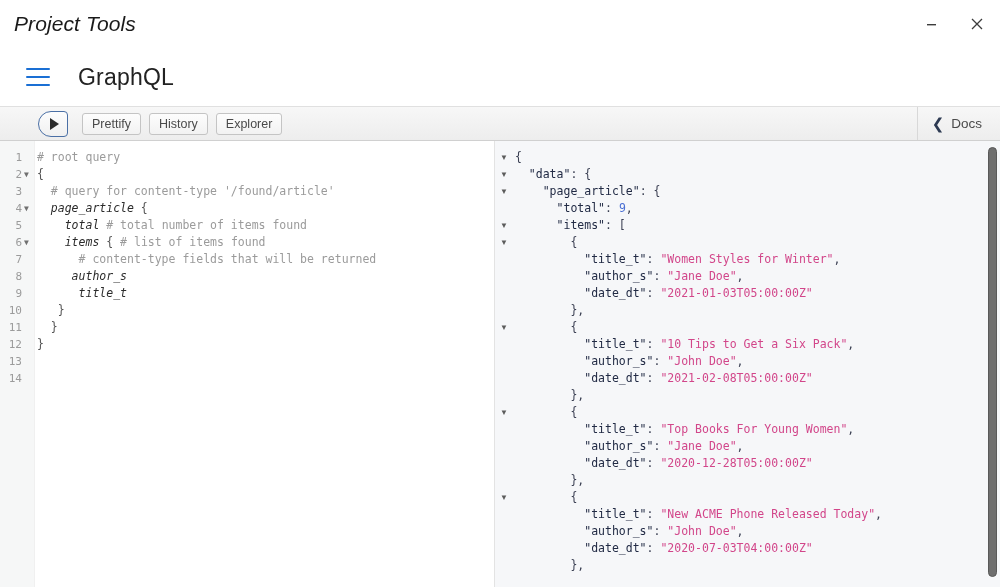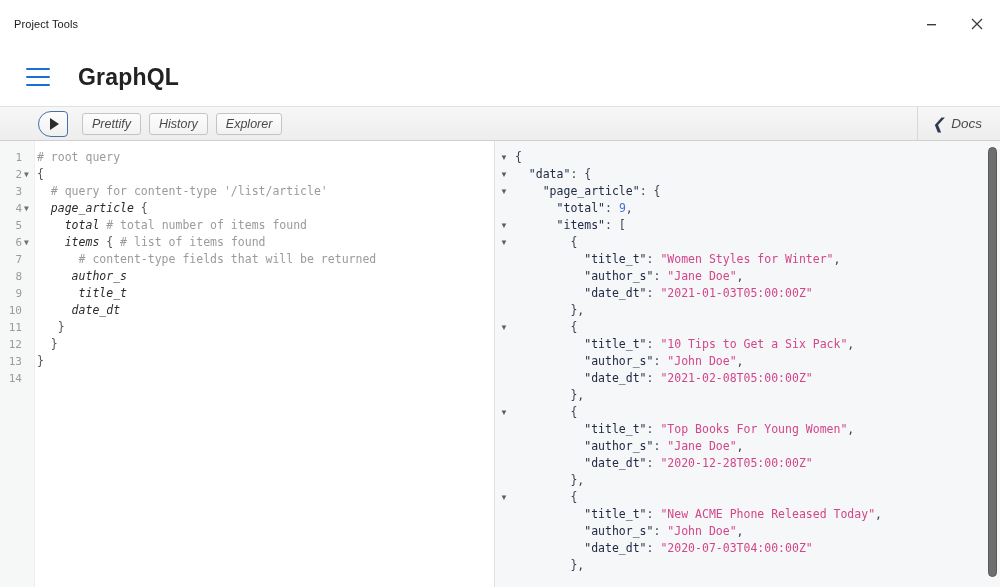--- a/index.html
+++ b/index.html
@@ -15,24 +15,25 @@
 
   .titlebar {
     height: 48px;
     display: flex;
     align-items: center;
     background: #ffffff;
     padding: 0 0 0 14px;
     position: relative;
   }
   .title-text {
-    font-size: 11px;
+    font-size: 21px;
     color: #1a1a1a;
     font-weight: 400;
     letter-spacing: .1px;
+    font-style: italic;
   }
   .win-controls {
     position: absolute;
     right: 0; top: 0;
     height: 48px;
     display: flex;
     align-items: center;
   }
   .win-btn {
     width: 46px; height: 48px;
@@ -57,35 +58,34 @@
     margin-right: 28px;
   }
   .hamburger span {
     display:block; height: 2px; width: 100%;
     background: #1a6fd4;
     border-radius: 1px;
   }
   .app-title {
     font-size: 23px;
     color: #222;
-    font-weight: 700;
+    font-weight: 400;
     letter-spacing: .2px;
   }
 
   
   .toolbar {
     height: 35px;
     background: linear-gradient(#f7f7f7, #ededed);
     border-top: 1px solid #e0e0e0;
     border-bottom: 1px solid #d0d0d0;
     display: flex;
     align-items: center;
     padding-left: 38px;
     position: relative;
-    font-style: italic;
   }
   .exec-btn {
     width: 30px; height: 26px;
     border: 1px solid #4a6fa5;
     border-radius: 13px 4px 4px 13px;
     background: linear-gradient(#fdfdfd,#f0f0f0);
     display:flex; align-items:center; justify-content:center;
     cursor: pointer;
     margin-right: 14px;
   }
@@ -340,28 +340,27 @@
             <span class="fold empty">▼</span>
           </div>
           <div class="gutter-row">
             <span class="num">14</span>
             <span class="fold empty">▼</span>
           </div>
         </div>
       <div class="code-area" id="query-code">
           <div class="code-line"><span class="cm-comment"># root query</span></div>
           <div class="code-line"><span class="cm-punct">{</span></div>
-          <div class="code-line"><span class="cm-comment">  # query for content-type '/list/article'</span></div>
+          <div class="code-line"><span class="cm-comment">  # query for content-type '/found/article'</span></div>
           <div class="code-line"><span class="cm-field">  page_article </span><span class="cm-punct">{</span></div>
           <div class="code-line"><span class="cm-field">    total </span><span class="cm-comment"># total number of items found</span></div>
           <div class="code-line"><span class="cm-field">    items </span><span class="cm-punct">{ </span><span class="cm-comment"># list of items found</span></div>
           <div class="code-line"><span class="cm-comment">      # content-type fields that will be returned</span></div>
           <div class="code-line"><span class="cm-field">     author_s</span></div>
           <div class="code-line"><span class="cm-field">      title_t</span></div>
-          <div class="code-line"><span class="cm-field">     date_dt</span></div>
           <div class="code-line"><span class="cm-punct">   }</span></div>
           <div class="code-line"><span class="cm-punct">  }</span></div>
           <div class="code-line"><span class="cm-punct">}</span></div>
         </div>
     </div>
 
     <div class="pane-result">
       <div class="res-gutter" id="res-gutter">
           <div class="res-gutter-row">▼</div>
           <div class="res-gutter-row">▼</div>

